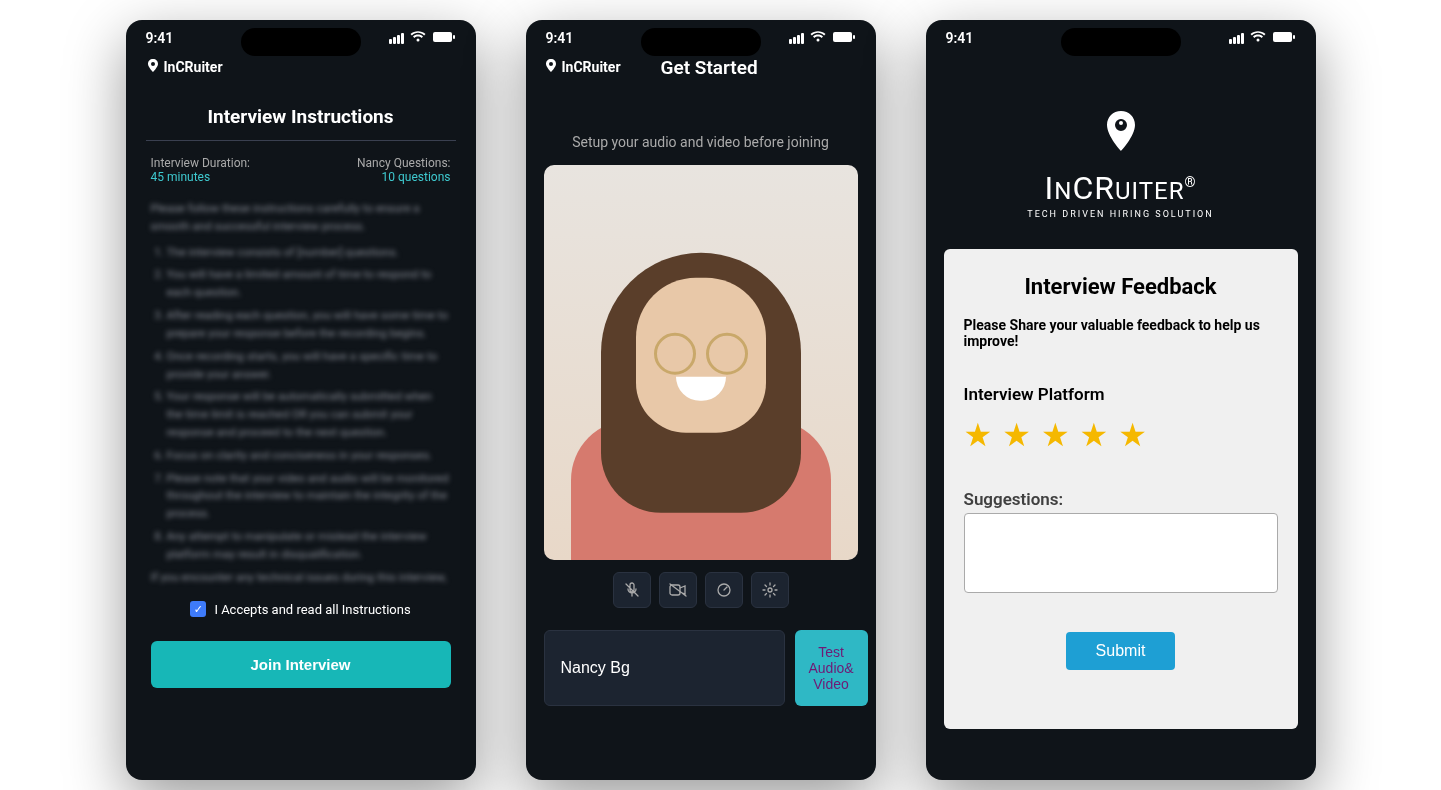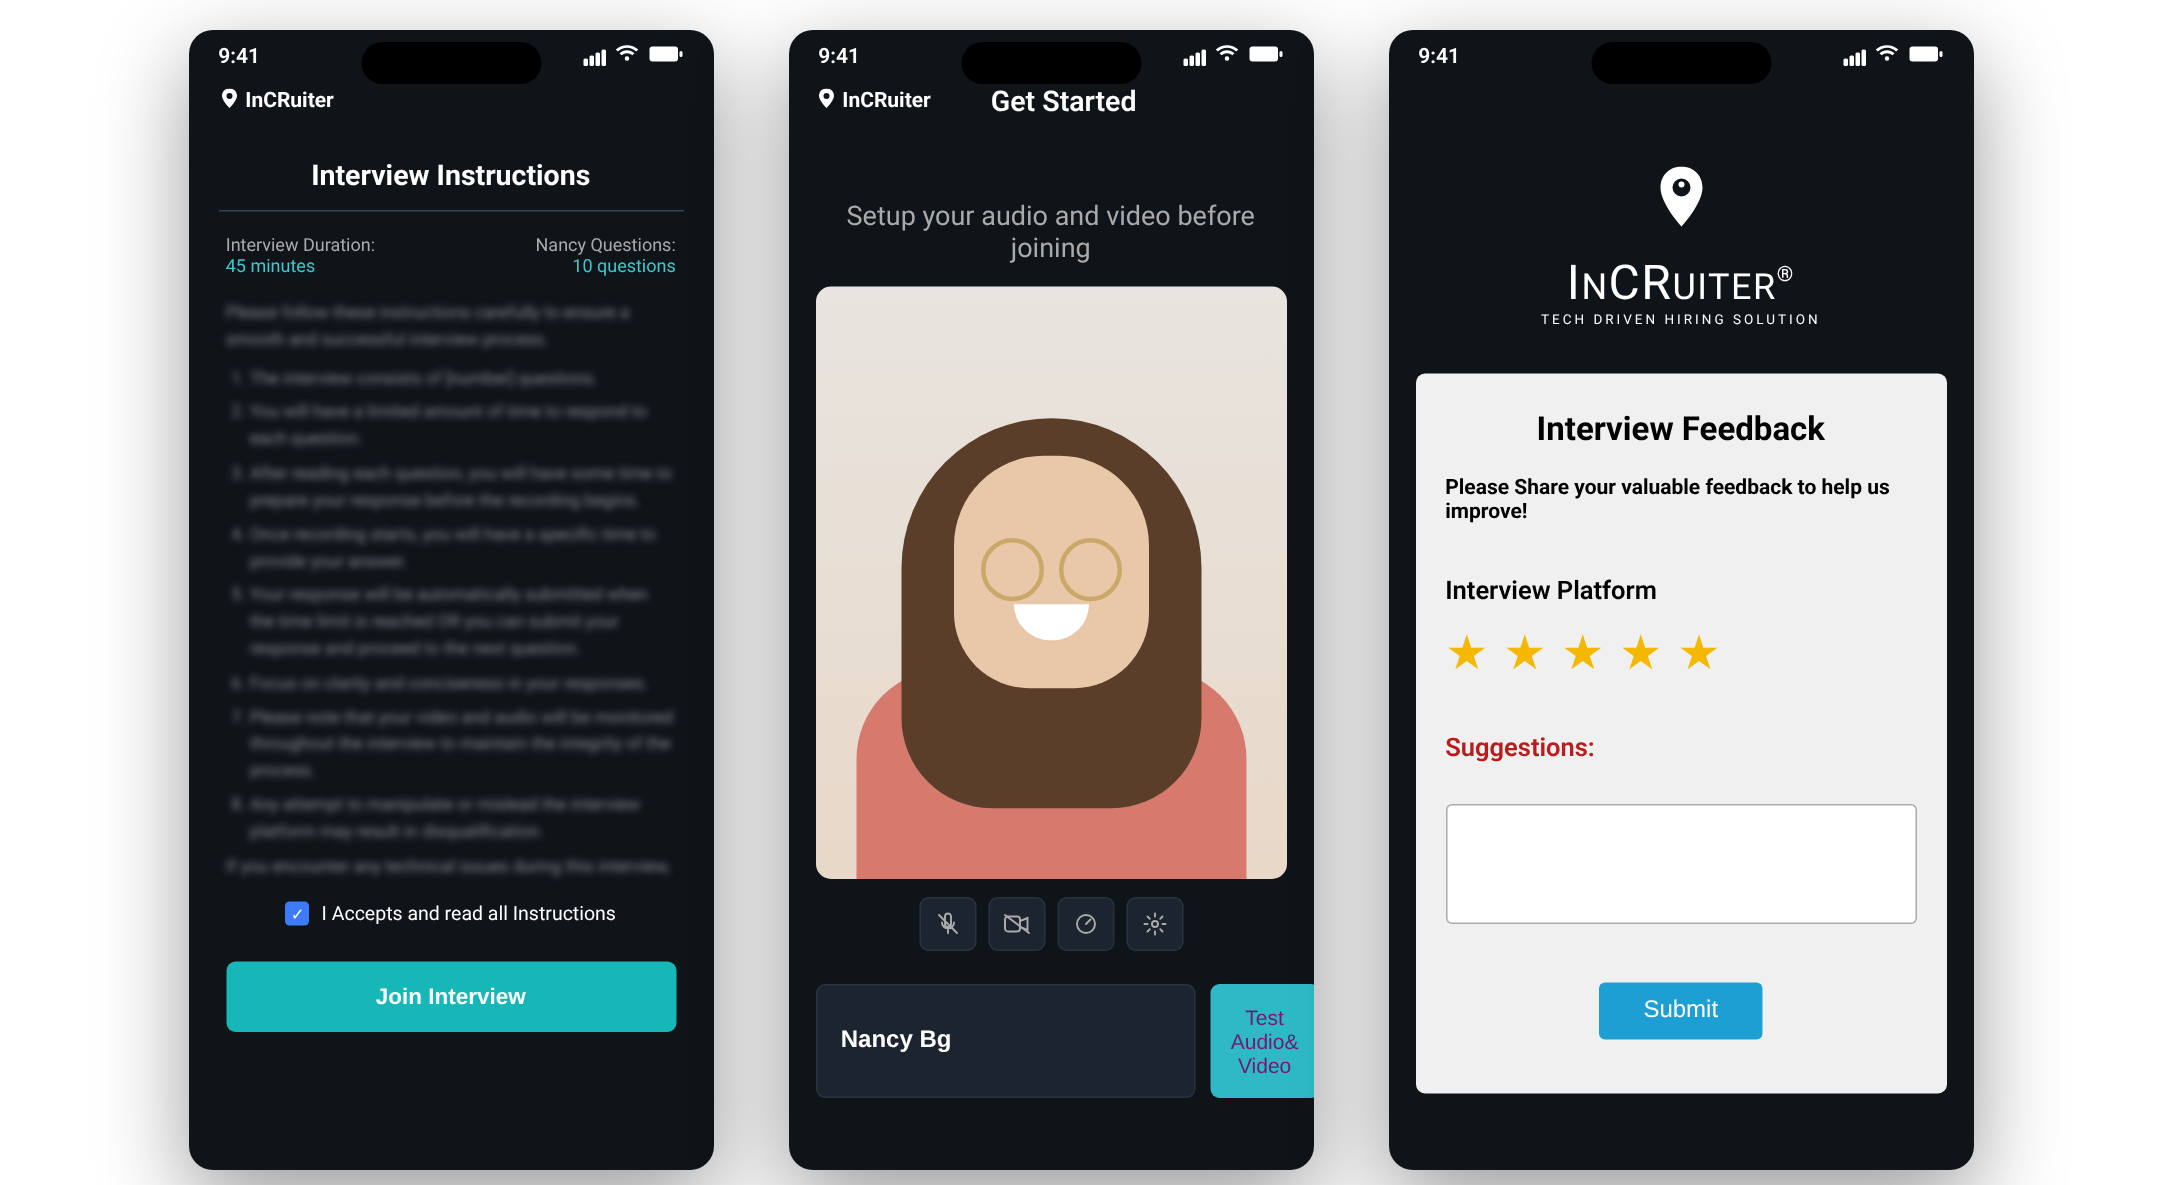--- a/index.html
+++ b/index.html
@@ -155,21 +155,21 @@
       padding: 5px 18px;
     }
     .get-started-title {
       color: #fff;
       font-size: 19px;
       font-weight: 600;
     }
     .setup-hint {
       color: #aaa;
       text-align: center;
-      font-size: 18px;
+      font-size: 14px;
       padding: 50px 18px 15px;
     }
     .video-preview {
       margin: 0 18px;
       height: 395px;
       background: linear-gradient(180deg, #e8e4df 0%, #e8d8c8 100%);
       border-radius: 10px;
       position: relative;
       overflow: hidden;
     }
@@ -253,21 +253,20 @@
       padding: 10px 18px;
     }
     .name-input {
       flex: 1;
       background: #1c2430;
       border: 1px solid #2a3240;
       border-radius: 6px;
       padding: 14px 16px;
       color: #fff;
       font-size: 16px;
-      font-weight: bold;
     }
     .test-btn {
       background: #2fb8c5;
       color: #701a75;
       border: none;
       border-radius: 6px;
       padding: 14px 14px;
       font-size: 14px;
       cursor: pointer;
     }
@@ -323,22 +322,22 @@
       margin-bottom: 35px;
     }
     .star {
       font-size: 32px;
       color: #f5b800;
       cursor: pointer;
     }
     .suggestions-label {
       font-size: 17px;
       font-weight: 600;
-      color: #b91c1c;
-      margin-bottom: 27px;
+      color: #404040;
+      margin-bottom: 4px;
     }
     .suggestions-box {
       width: 100%;
       height: 80px;
       border: 1px solid #aaa;
       border-radius: 4px;
       background: #fff;
       resize: none;
     }
     .submit-btn {

